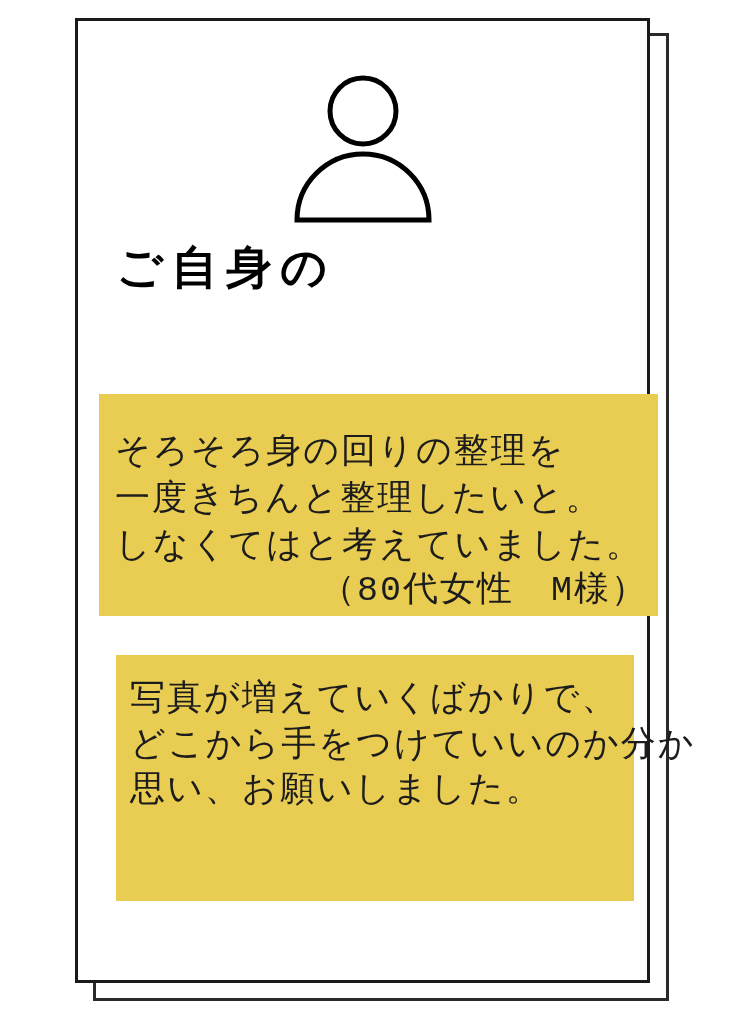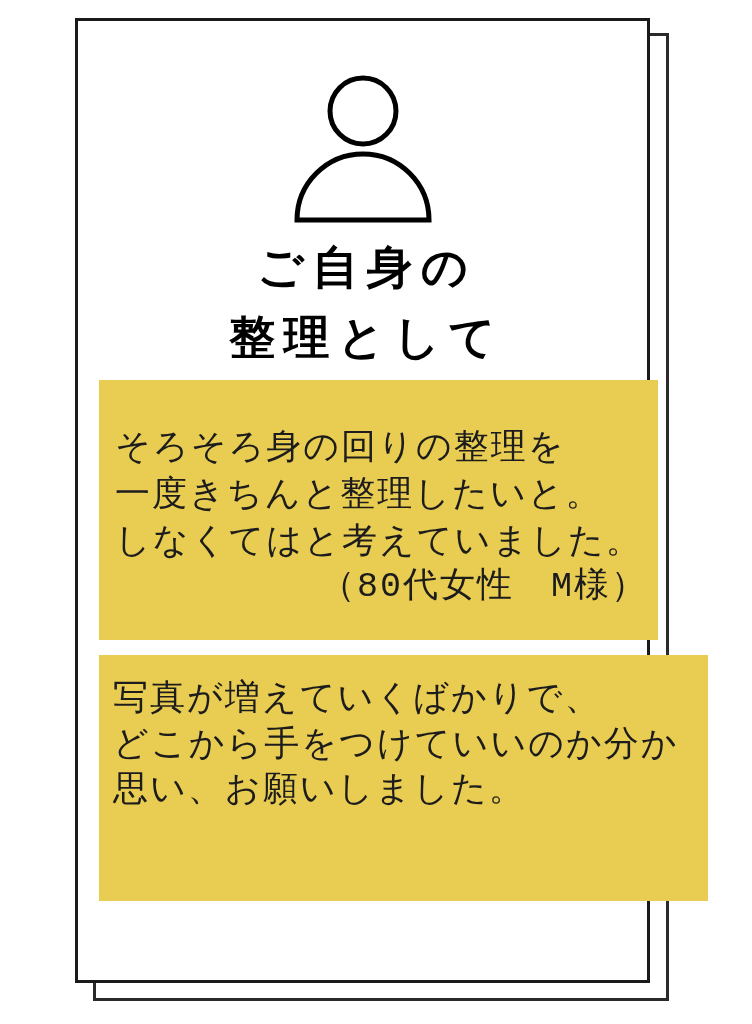--- a/index.html
+++ b/index.html
@@ -44,49 +44,49 @@
     top: 52px;
     width: 100%;
     display: flex;
     justify-content: center;
   }
   .card-title {
     position: absolute;
     left: 0;
     top: 212px;
     width: 100%;
-    text-align: center;
     font-size: 46px;
     font-weight: 700;
     line-height: 70px;
     letter-spacing: 0.18em;
     text-indent: 0.18em;
     color: #000000;
+    padding-left: 30px;
   }
   .highlight-block {
     position: absolute;
     box-sizing: border-box;
     background: #e9cc52;
     color: #1c1c1c;
     font-size: 35px;
     letter-spacing: 2px;
     z-index: 2;
   }
   .block-1 {
     left: 99px;
-    top: 380px;
+    top: 394px;
     width: 559px;
-    height: 260px;
-    padding: 43px 8px 0 16px;
+    height: 222px;
+    padding: 33px 8px 0 16px;
     line-height: 47px;
   }
   .block-2 {
-    left: 99px;
+    left: 116px;
     top: 655px;
-    width: 609px;
+    width: 518px;
     height: 246px;
     padding: 20px 8px 0 14px;
     line-height: 45.5px;
   }
   .t-line { white-space: nowrap; }
   .t-attribution {
     text-align: right;
     padding-right: 2px;
     white-space: nowrap;
     font-family: Liberation Mono, monospace;
@@ -103,21 +103,20 @@
 
     <div class="person-icon-wrap">
       <svg width="140" height="152" viewBox="0 0 140 152" aria-hidden="true">
         <circle cx="70" cy="38" r="33" fill="#ffffff" stroke="#000000" stroke-width="5"></circle>
         <path d="M 4 147 A 66 66 0 0 1 136 147 L 4 147 Z" fill="#ffffff" stroke="#000000" stroke-width="5" stroke-linejoin="miter"></path>
       </svg>
     </div>
 
     <div class="card-title">
       <div>ご自身の</div>
-      <div>整理として</div>
     </div>
 
   </div>
 
   <div class="highlight-block block-1">
     <div class="t-line">そろそろ身の回りの整理を</div>
     <div class="t-line">一度きちんと整理したいと。</div>
     <div class="t-line">しなくてはと考えていました。</div>
     <div class="t-attribution">（80代女性　M様）</div>
   </div>

